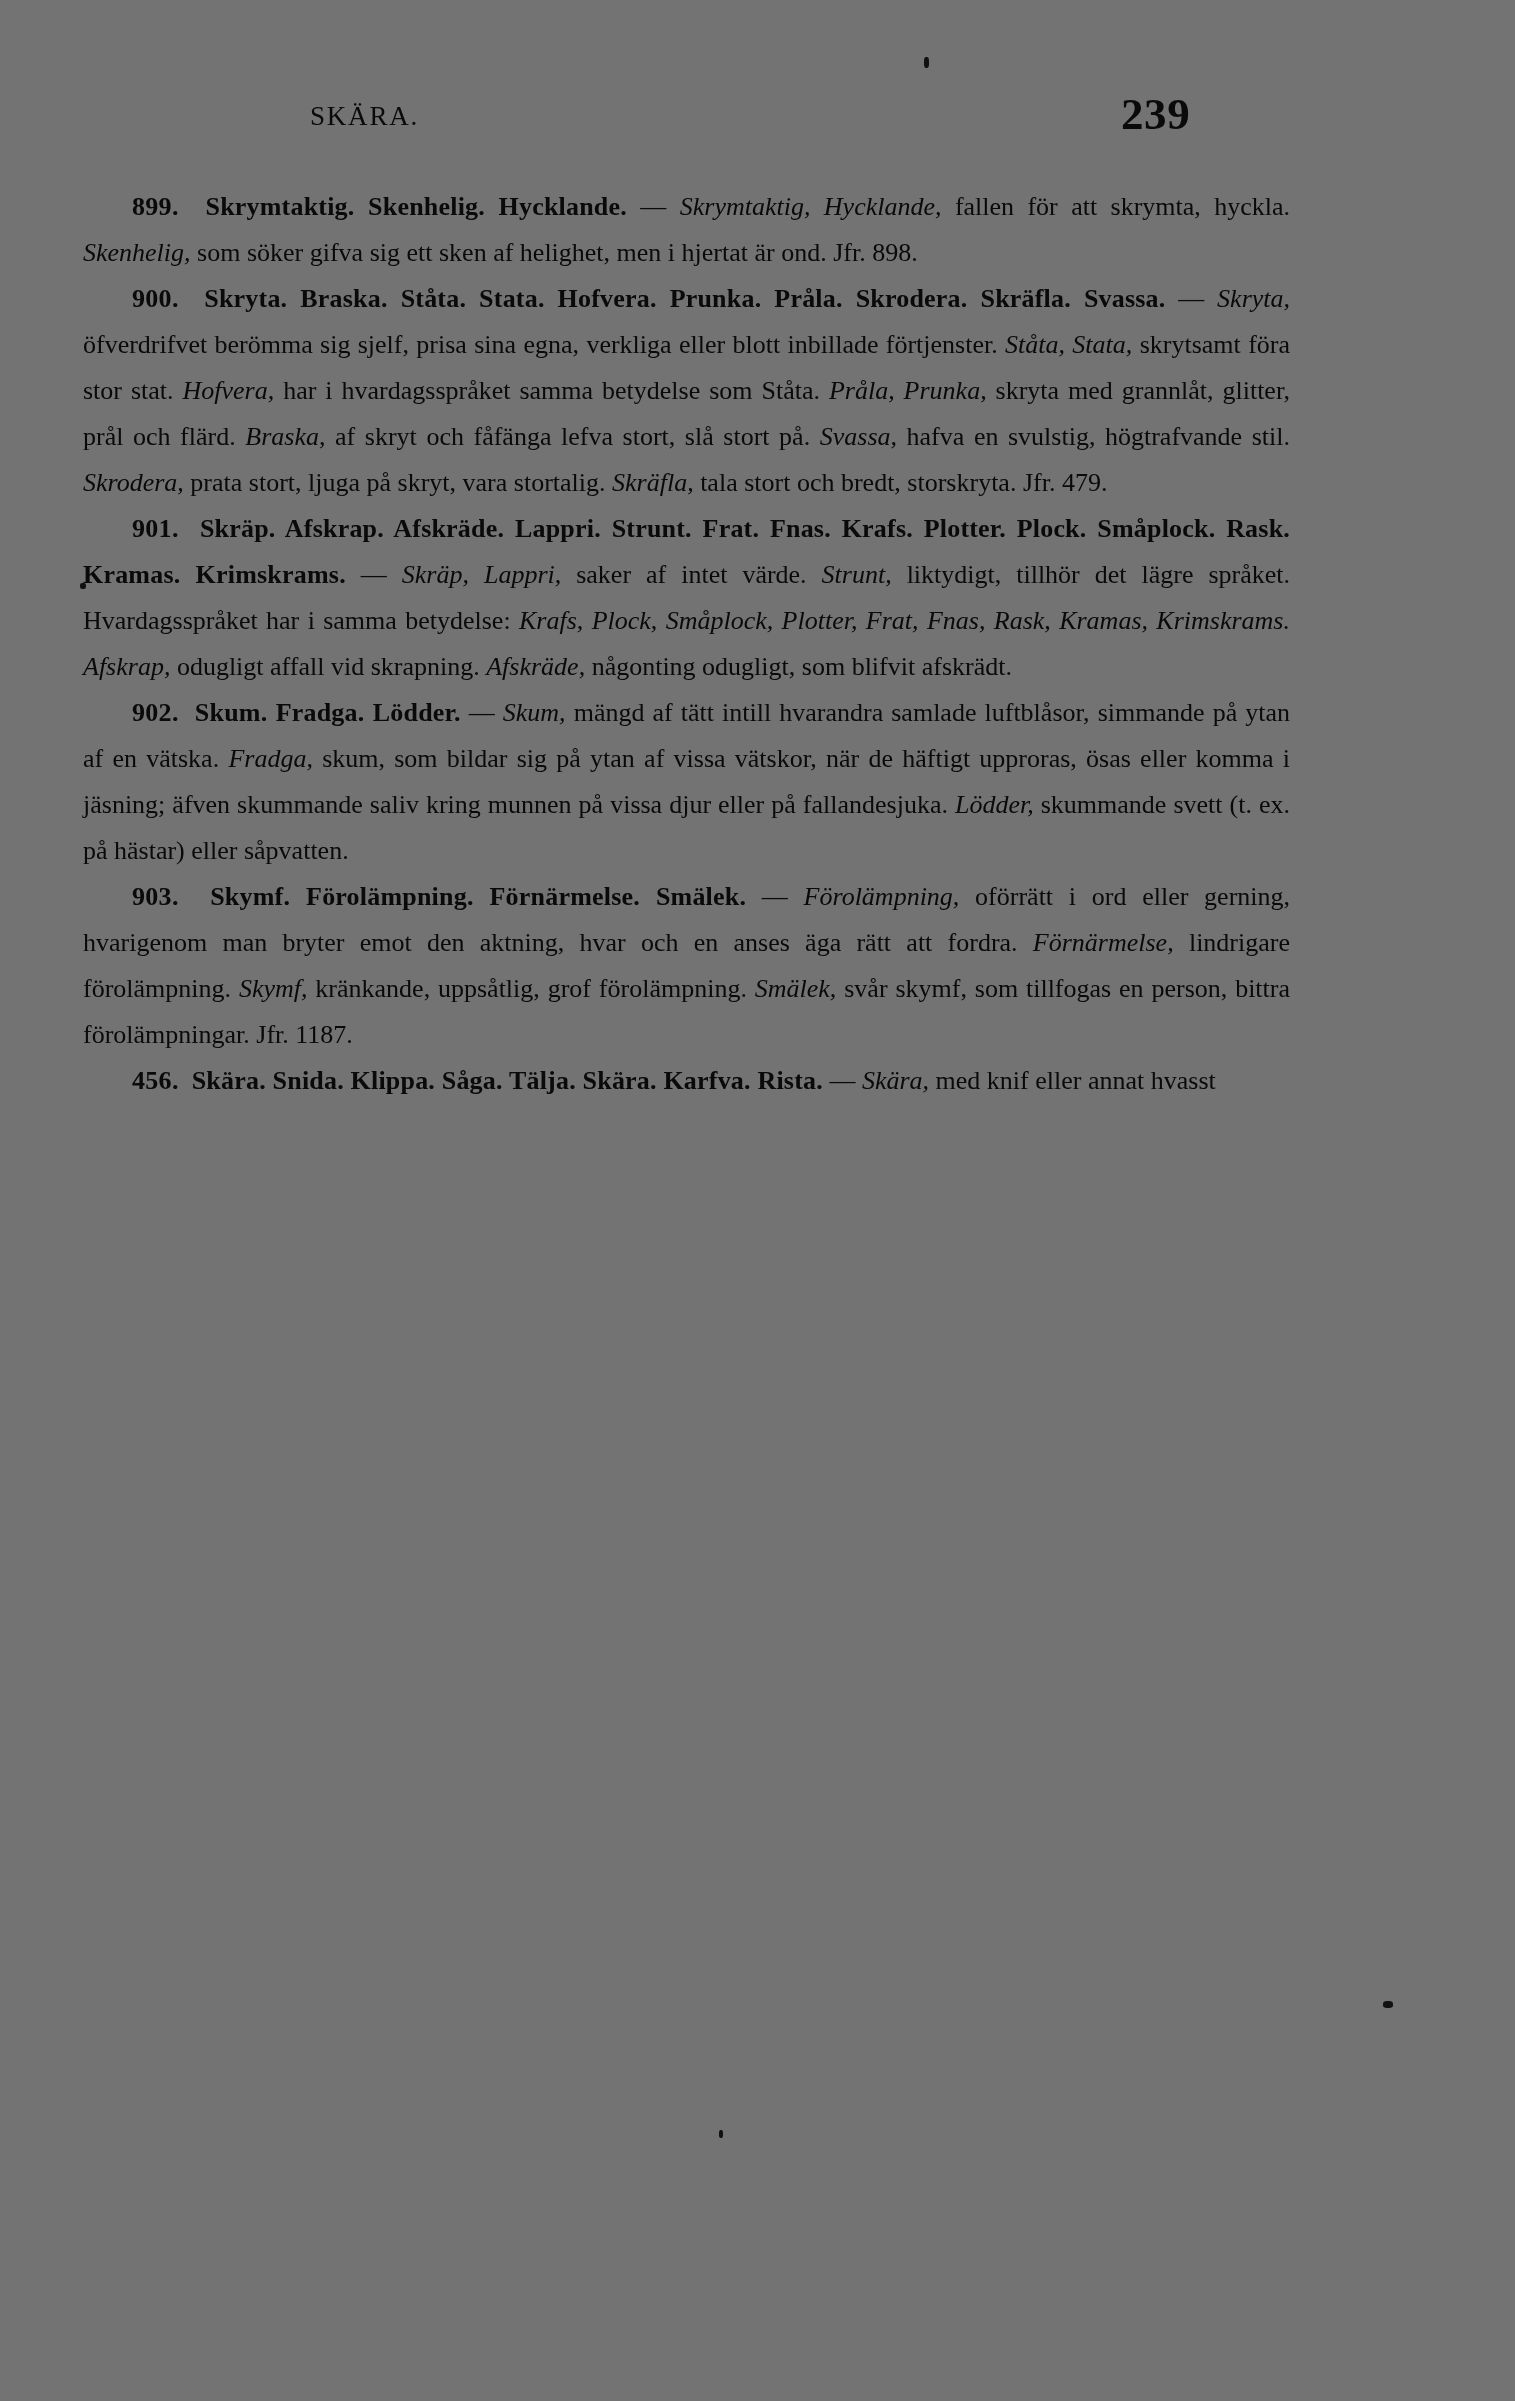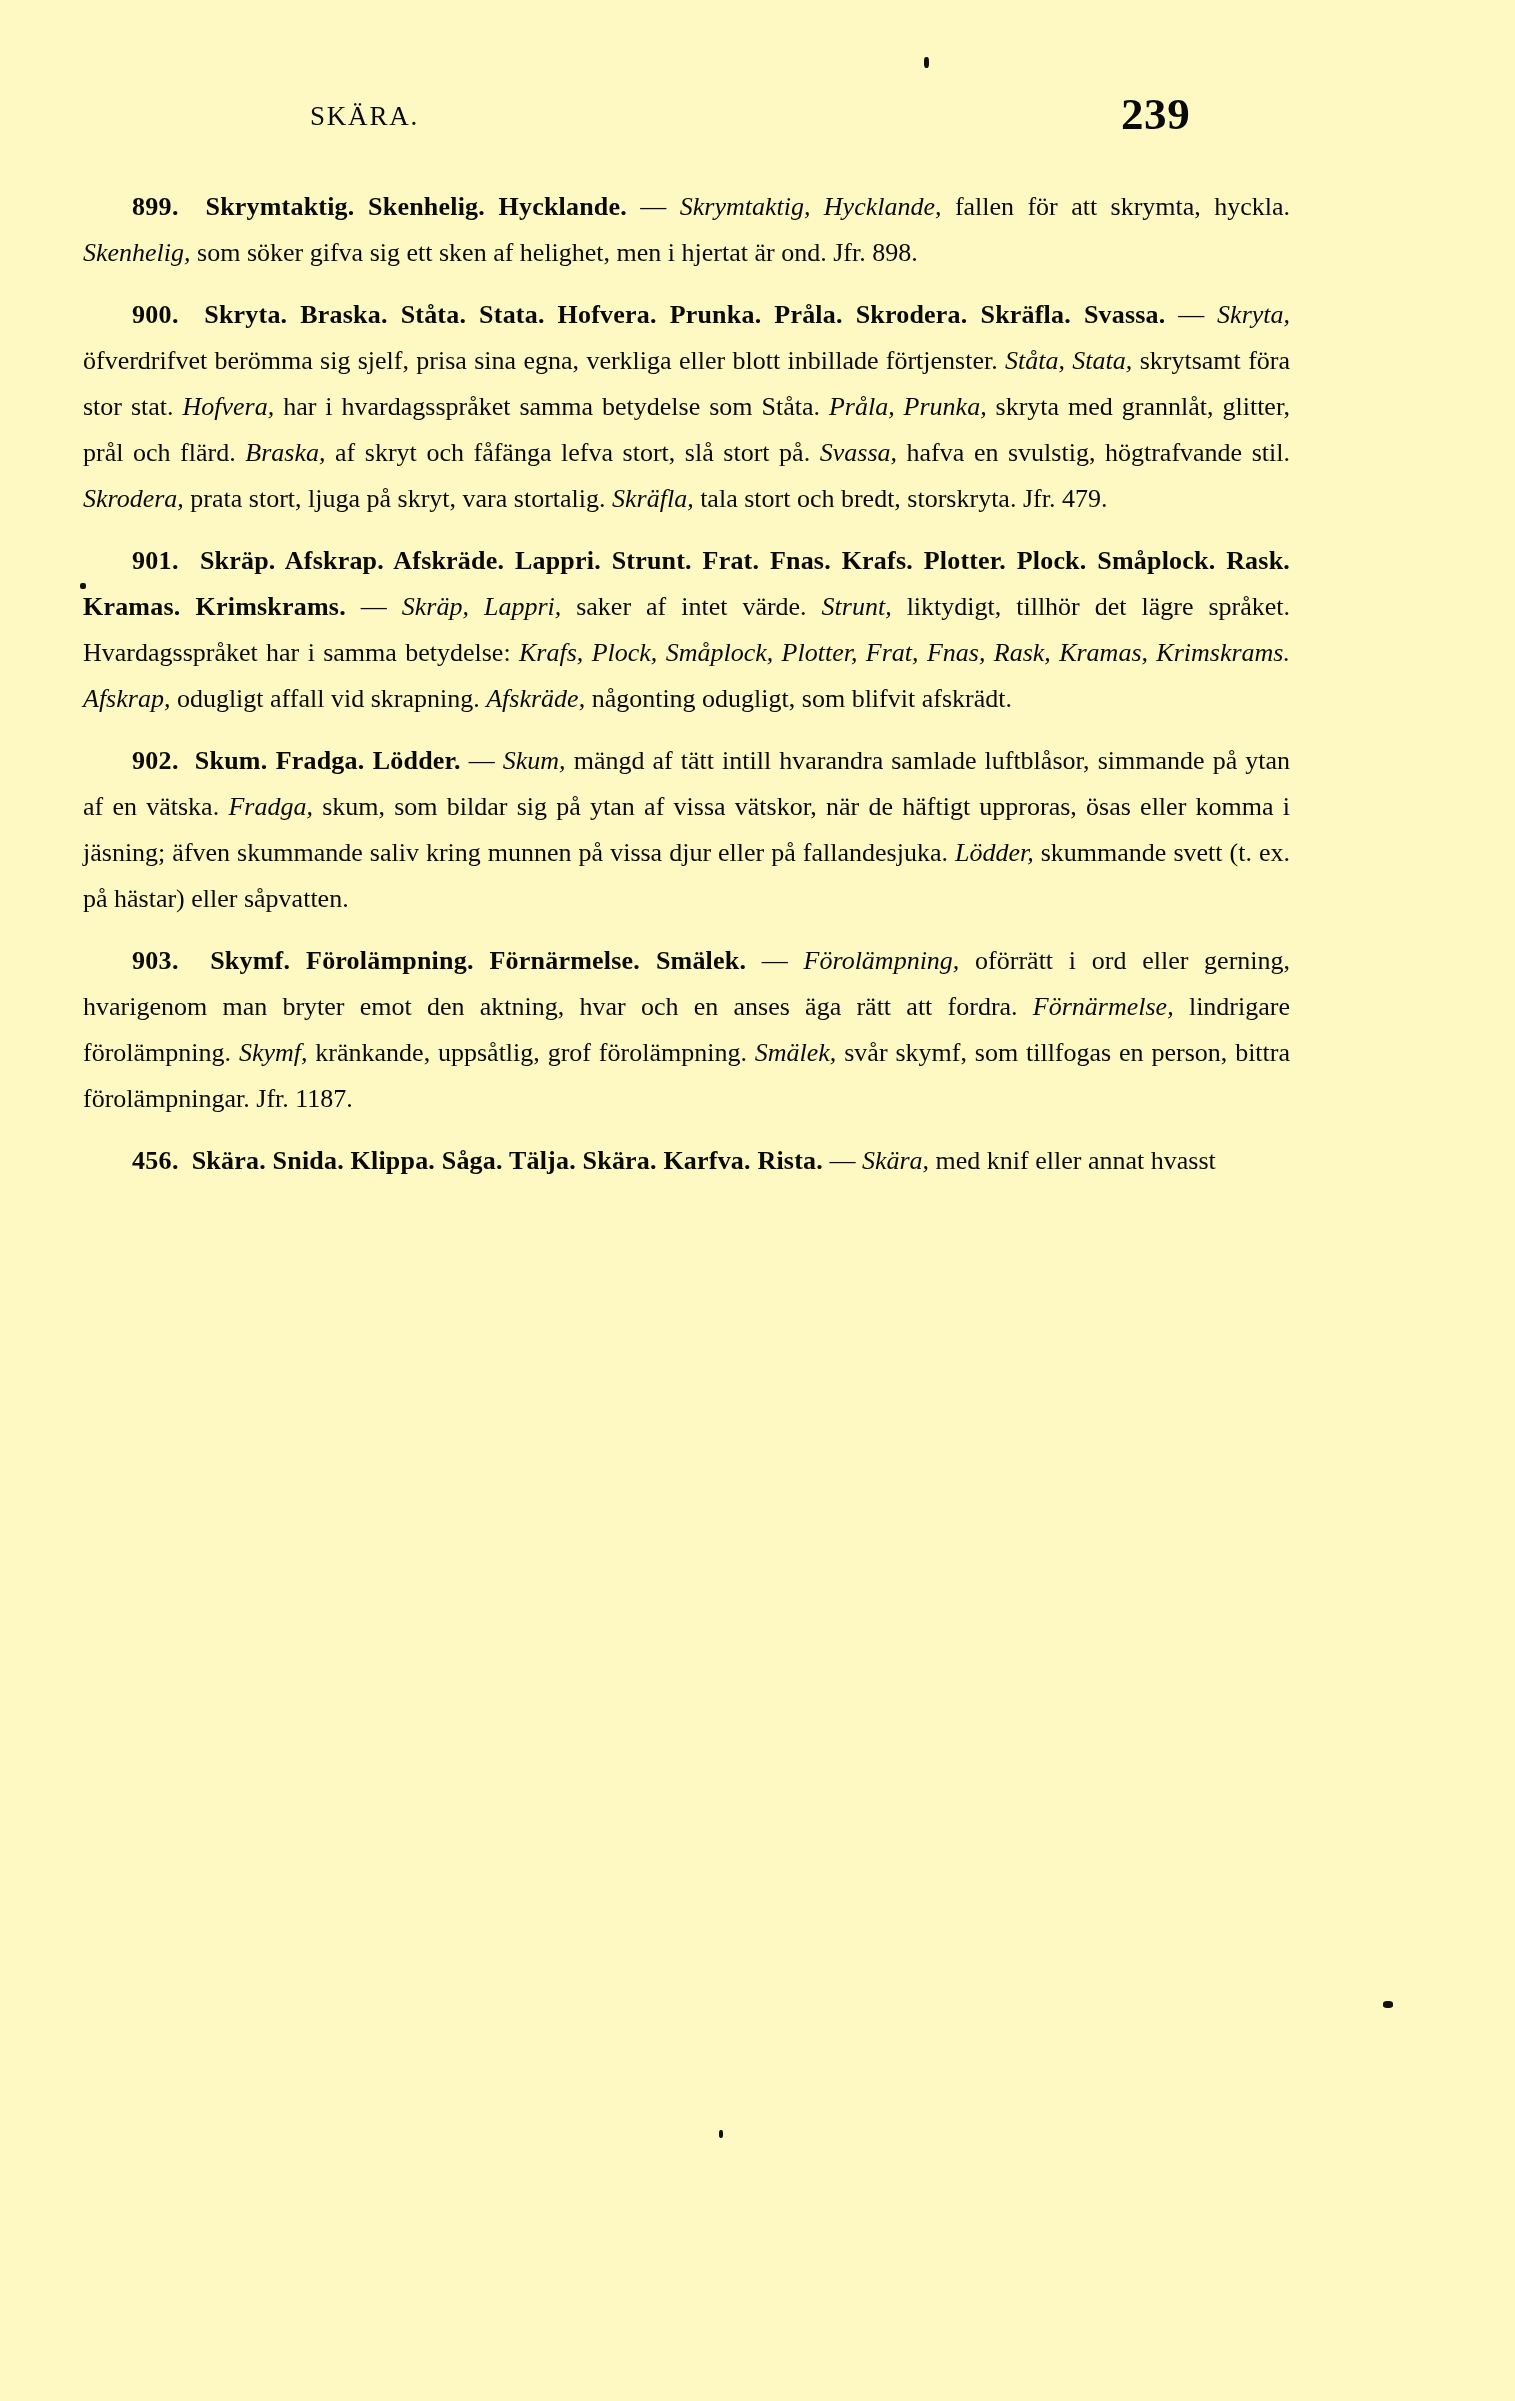--- a/index.html
+++ b/index.html
@@ -12,21 +12,21 @@
     height: 2401px;
     font-family: "Liberation Serif", "DejaVu Serif", serif;
     color: #0a0a0a;
     position: relative;
     overflow: hidden;
   }
 
   #page {
     position: absolute;
     inset: 0;
-    background: #fef9c3;
+    background: #737373;
   }
 
   
   .running-head {
     position: absolute;
     top: 92px;
     left: 83px;
     width: 1204px;
     height: 55px;
   }
@@ -60,21 +60,21 @@
     line-height: 46px;
     text-align: justify;
     text-justify: inter-word;
     hyphens: manual;
   }
 
   .entry {
     margin: 0;
     text-indent: 0;
   }
-  .entry + .entry { margin-top: 16px; }
+  .entry + .entry { margin-top: 0; }
 
   
   .lead-indent { display: inline-block; width: 49px; }
 
   .num {
     font-weight: 700;
     font-style: normal;
     letter-spacing: 0.3px;
   }
   b, .hw {

